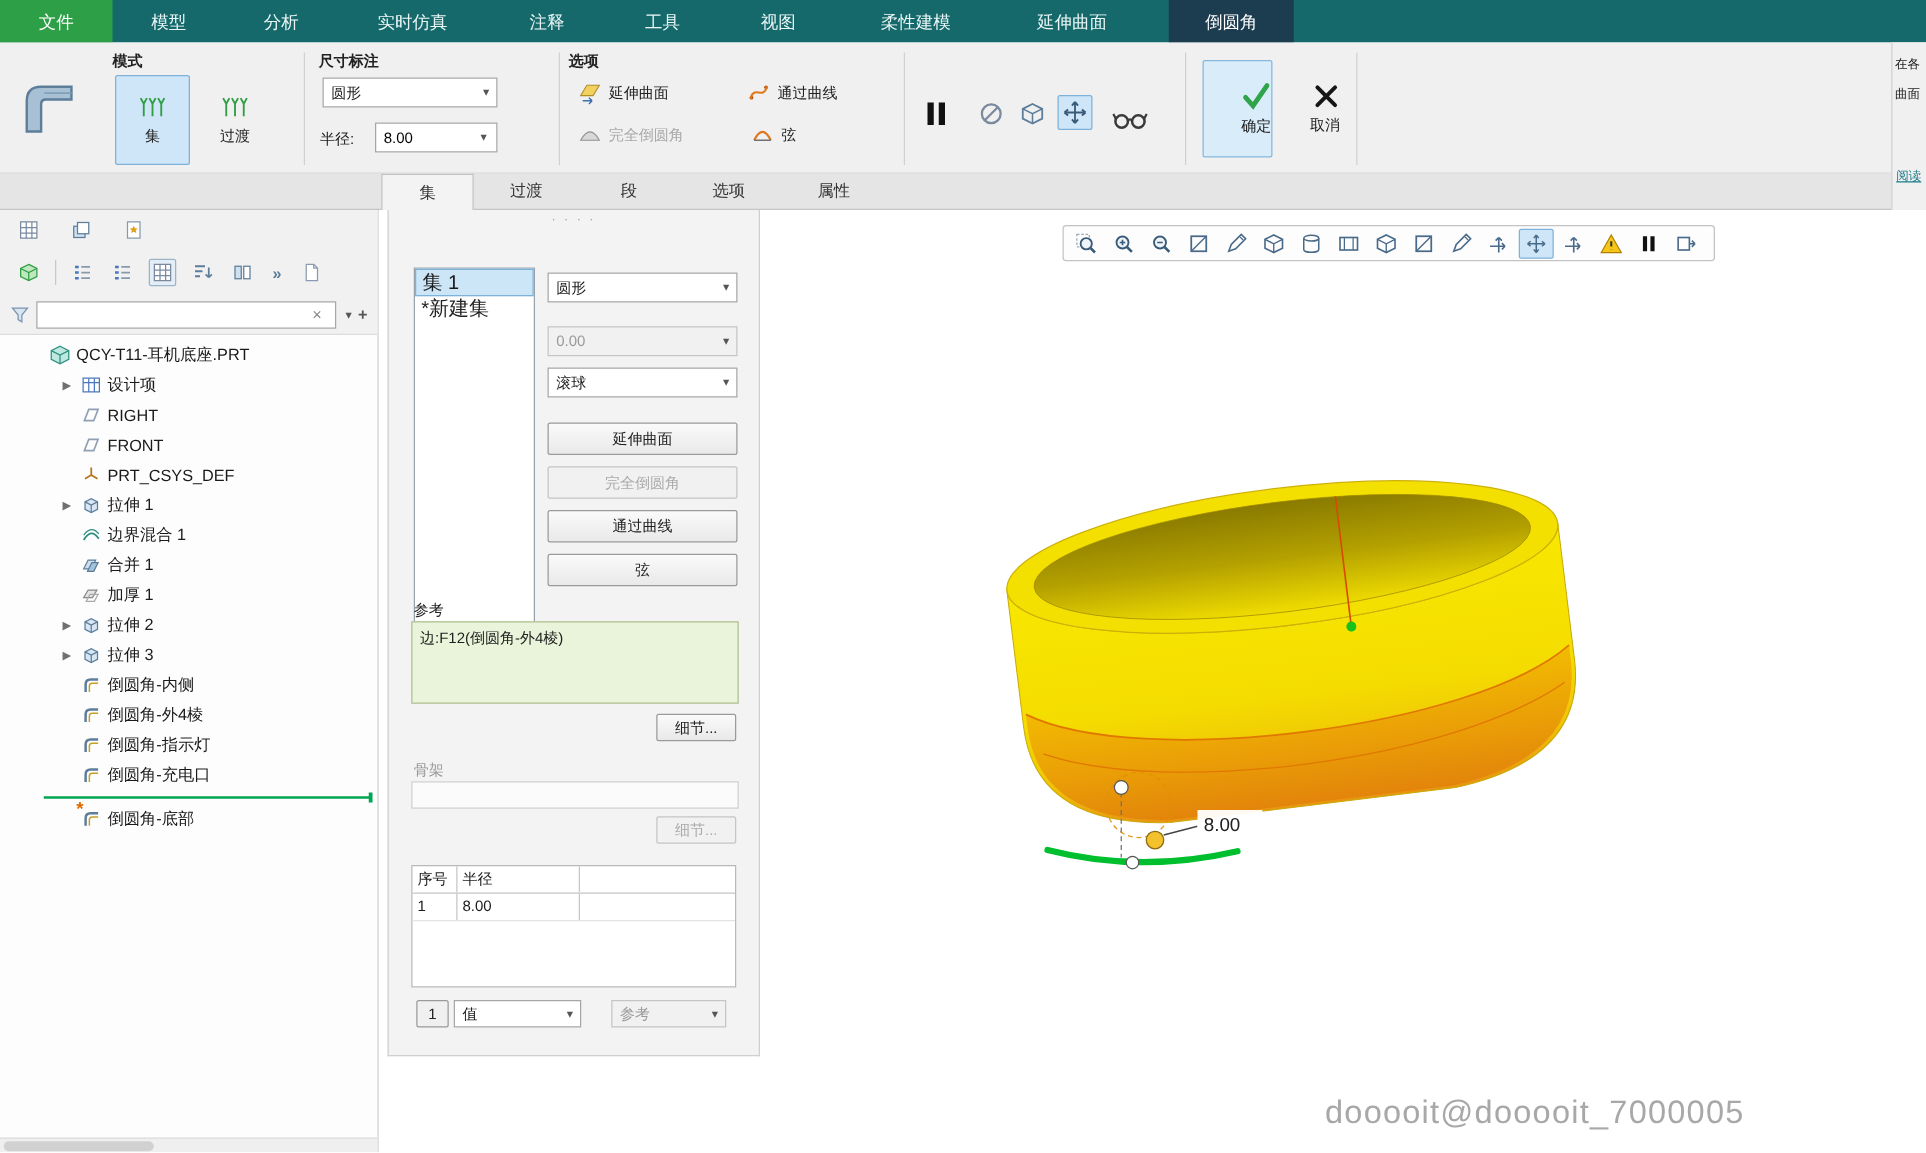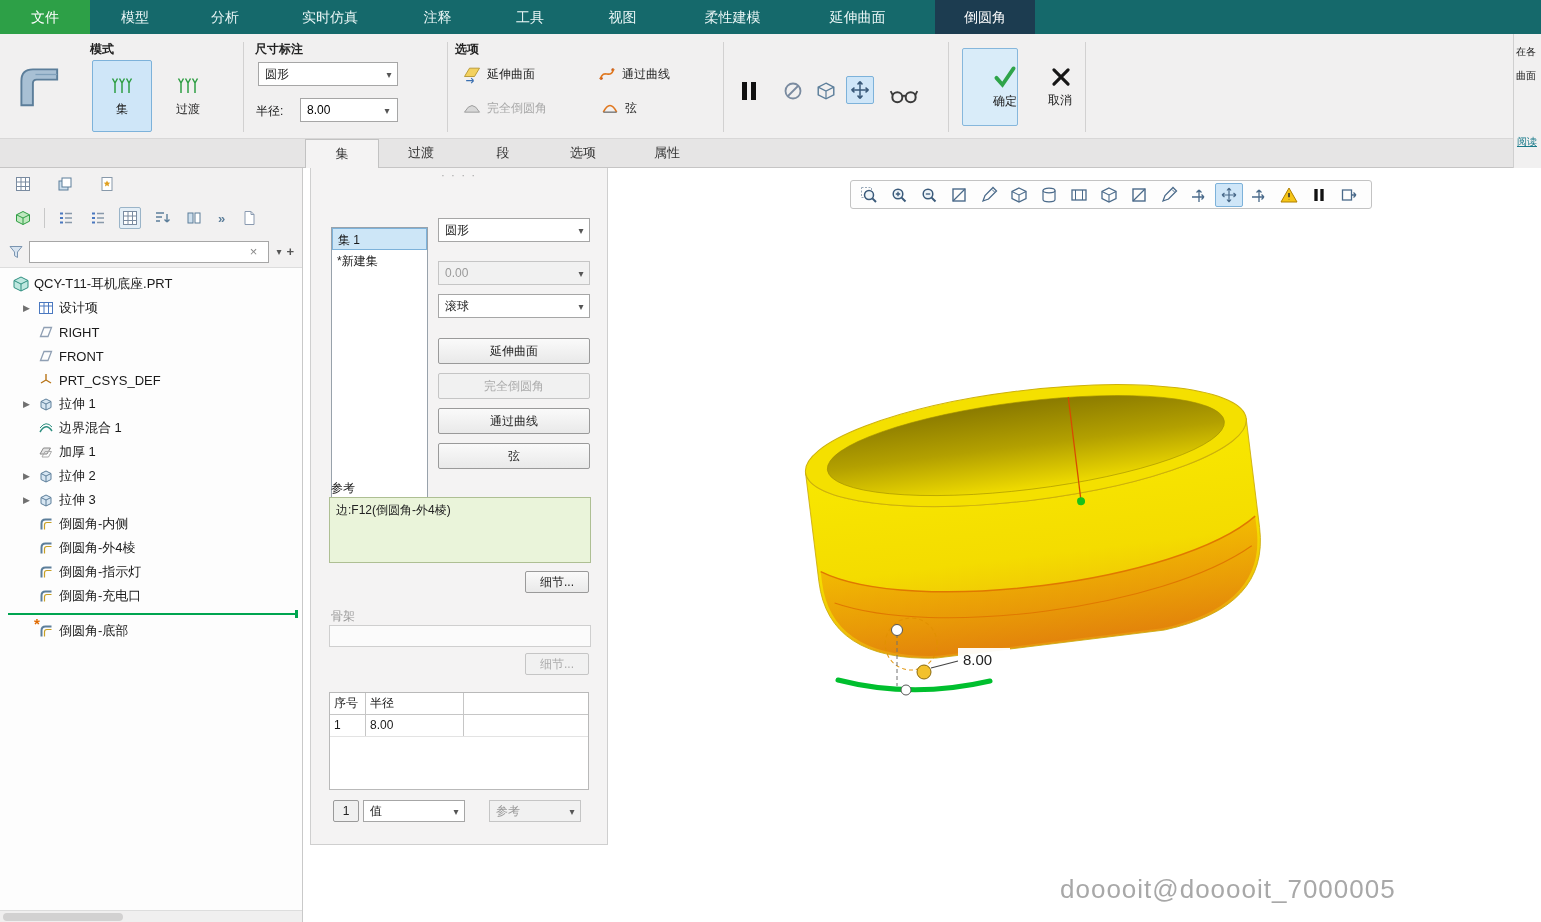--- a/index.html
+++ b/index.html
@@ -40,37 +40,37 @@
 
   
   .leftpanel{position:absolute;left:0;top:168px;width:303px;height:754px;background:#fdfdfd;border-right:1px solid #c9c9c9;}
   .lp-row1{height:32px;display:flex;align-items:center;gap:20px;padding-left:12px;background:#f2f1f1;}
   .lp-row2{height:36px;display:flex;align-items:center;gap:10px;padding-left:12px;background:#f2f1f1;}
   .lp-sep{width:1px;height:20px;background:#c8c8c8;}
   .lp-search{height:32px;display:flex;align-items:center;gap:5px;padding:0 8px;background:#f2f1f1;border-bottom:1px solid #ddd;}
   .lp-search input{flex:1;height:22px;border:1px solid #a6a6a6;background:#fff;font:12px "Liberation Sans",sans-serif;padding:0 4px;min-width:0;}
   .tool-ic{display:flex;align-items:center;justify-content:center;padding:2px;border:1px solid transparent;border-radius:2px;}
   .tool-ic.pressed{border-color:#9ab4c8;background:#e4eef6;}
-  .tree{padding-top:4px;}
+  .tree{padding-top:4px;padding-left:27px;}
   .trow{height:24px;display:flex;align-items:center;gap:5px;padding-left:20px;font-size:13px;white-space:nowrap;}
   .trow.root{padding-left:13px;}
   .arr{width:13px;color:#707070;font-size:9px;text-align:center;flex:none;}
   .tlabel{color:#1a1a1a;}
   .gline{height:2px;background:#00a550;margin:5px 6px 4px 8px;position:relative;}
   .gline::after{content:"";position:absolute;right:-2px;top:-3px;width:3px;height:8px;background:#00a550;}
   .iconwrap{position:relative;width:16px;height:16px;flex:none;}
   .marker{position:absolute;left:-4px;top:-8px;color:#e06a00;font-weight:bold;font-size:15px;}
   .lp-scroll{position:absolute;left:0;bottom:0;width:302px;height:12px;background:#f0efef;border-top:1px solid #ddd;}
   .lp-thumb{position:absolute;left:3px;top:2px;width:120px;height:8px;background:#d2d1d1;border-radius:4px;}
 
   
   .dpanel{position:absolute;left:310px;top:168px;width:298px;height:677px;background:#f4f3f3;
           border:1px solid #cfcfcf;border-top:none;z-index:5;}
   .dots{position:absolute;left:0;top:2px;width:100%;text-align:center;color:#9a9a9a;font-size:10px;letter-spacing:2px;}
-  .plist{position:absolute;left:20px;top:59px;width:97px;height:300px;background:#fff;border:1px solid #98a2ab;font-size:12px;}
+  .plist{position:absolute;left:20px;top:46px;width:97px;height:300px;background:#fff;border:1px solid #98a2ab;font-size:16px;}
   .plist .selrow{height:22px;line-height:22px;padding-left:5px;background:#cde6f7;border:1px solid #7db2da;}
   .plist .newrow{height:22px;line-height:22px;padding-left:5px;color:#222;}
   .pselect{position:absolute;height:24px;background:#fff;border:1px solid #a6a6a6;display:flex;align-items:center;
            font-size:12px;padding-left:6px;justify-content:space-between;}
   .pselect.disabled{background:#f1f1f1;color:#9a9a9a;border-color:#c5c5c5;}
   .pbtn{position:absolute;height:26px;background:linear-gradient(#fafafa,#e9e9e9);border:1px solid #9a9a9a;
         border-radius:2px;font-size:12px;text-align:center;line-height:24px;color:#222;}
   .pbtn.disabled{color:#ababab;background:#f1f1f1;border-color:#c5c5c5;}
   .plabel{position:absolute;font-size:12px;color:#222;}
   .plabel.disabled{color:#9a9a9a;}
@@ -505,20 +505,27 @@
               <use href="#s-extrude"></use>
             </svg></span>
         <span class="tlabel">拉伸 1</span>
       </div>
       <div class="trow">
         <span class="arr"></span>
         <span class="iconwrap"><svg class="i16">
               <use href="#s-blend"></use>
             </svg></span>
         <span class="tlabel">边界混合 1</span>
+      </div>
+      <div class="trow">
+        <span class="arr"></span>
+        <span class="iconwrap"><svg class="i16">
+              <use href="#s-merge"></use>
+            </svg></span>
+        <span class="tlabel">合并 1</span>
       </div>
       <div class="trow">
         <span class="arr"></span>
         <span class="iconwrap"><svg class="i16">
               <use href="#s-thicken"></use>
             </svg></span>
         <span class="tlabel">加厚 1</span>
       </div>
       <div class="trow">
         <span class="arr">▶</span>

